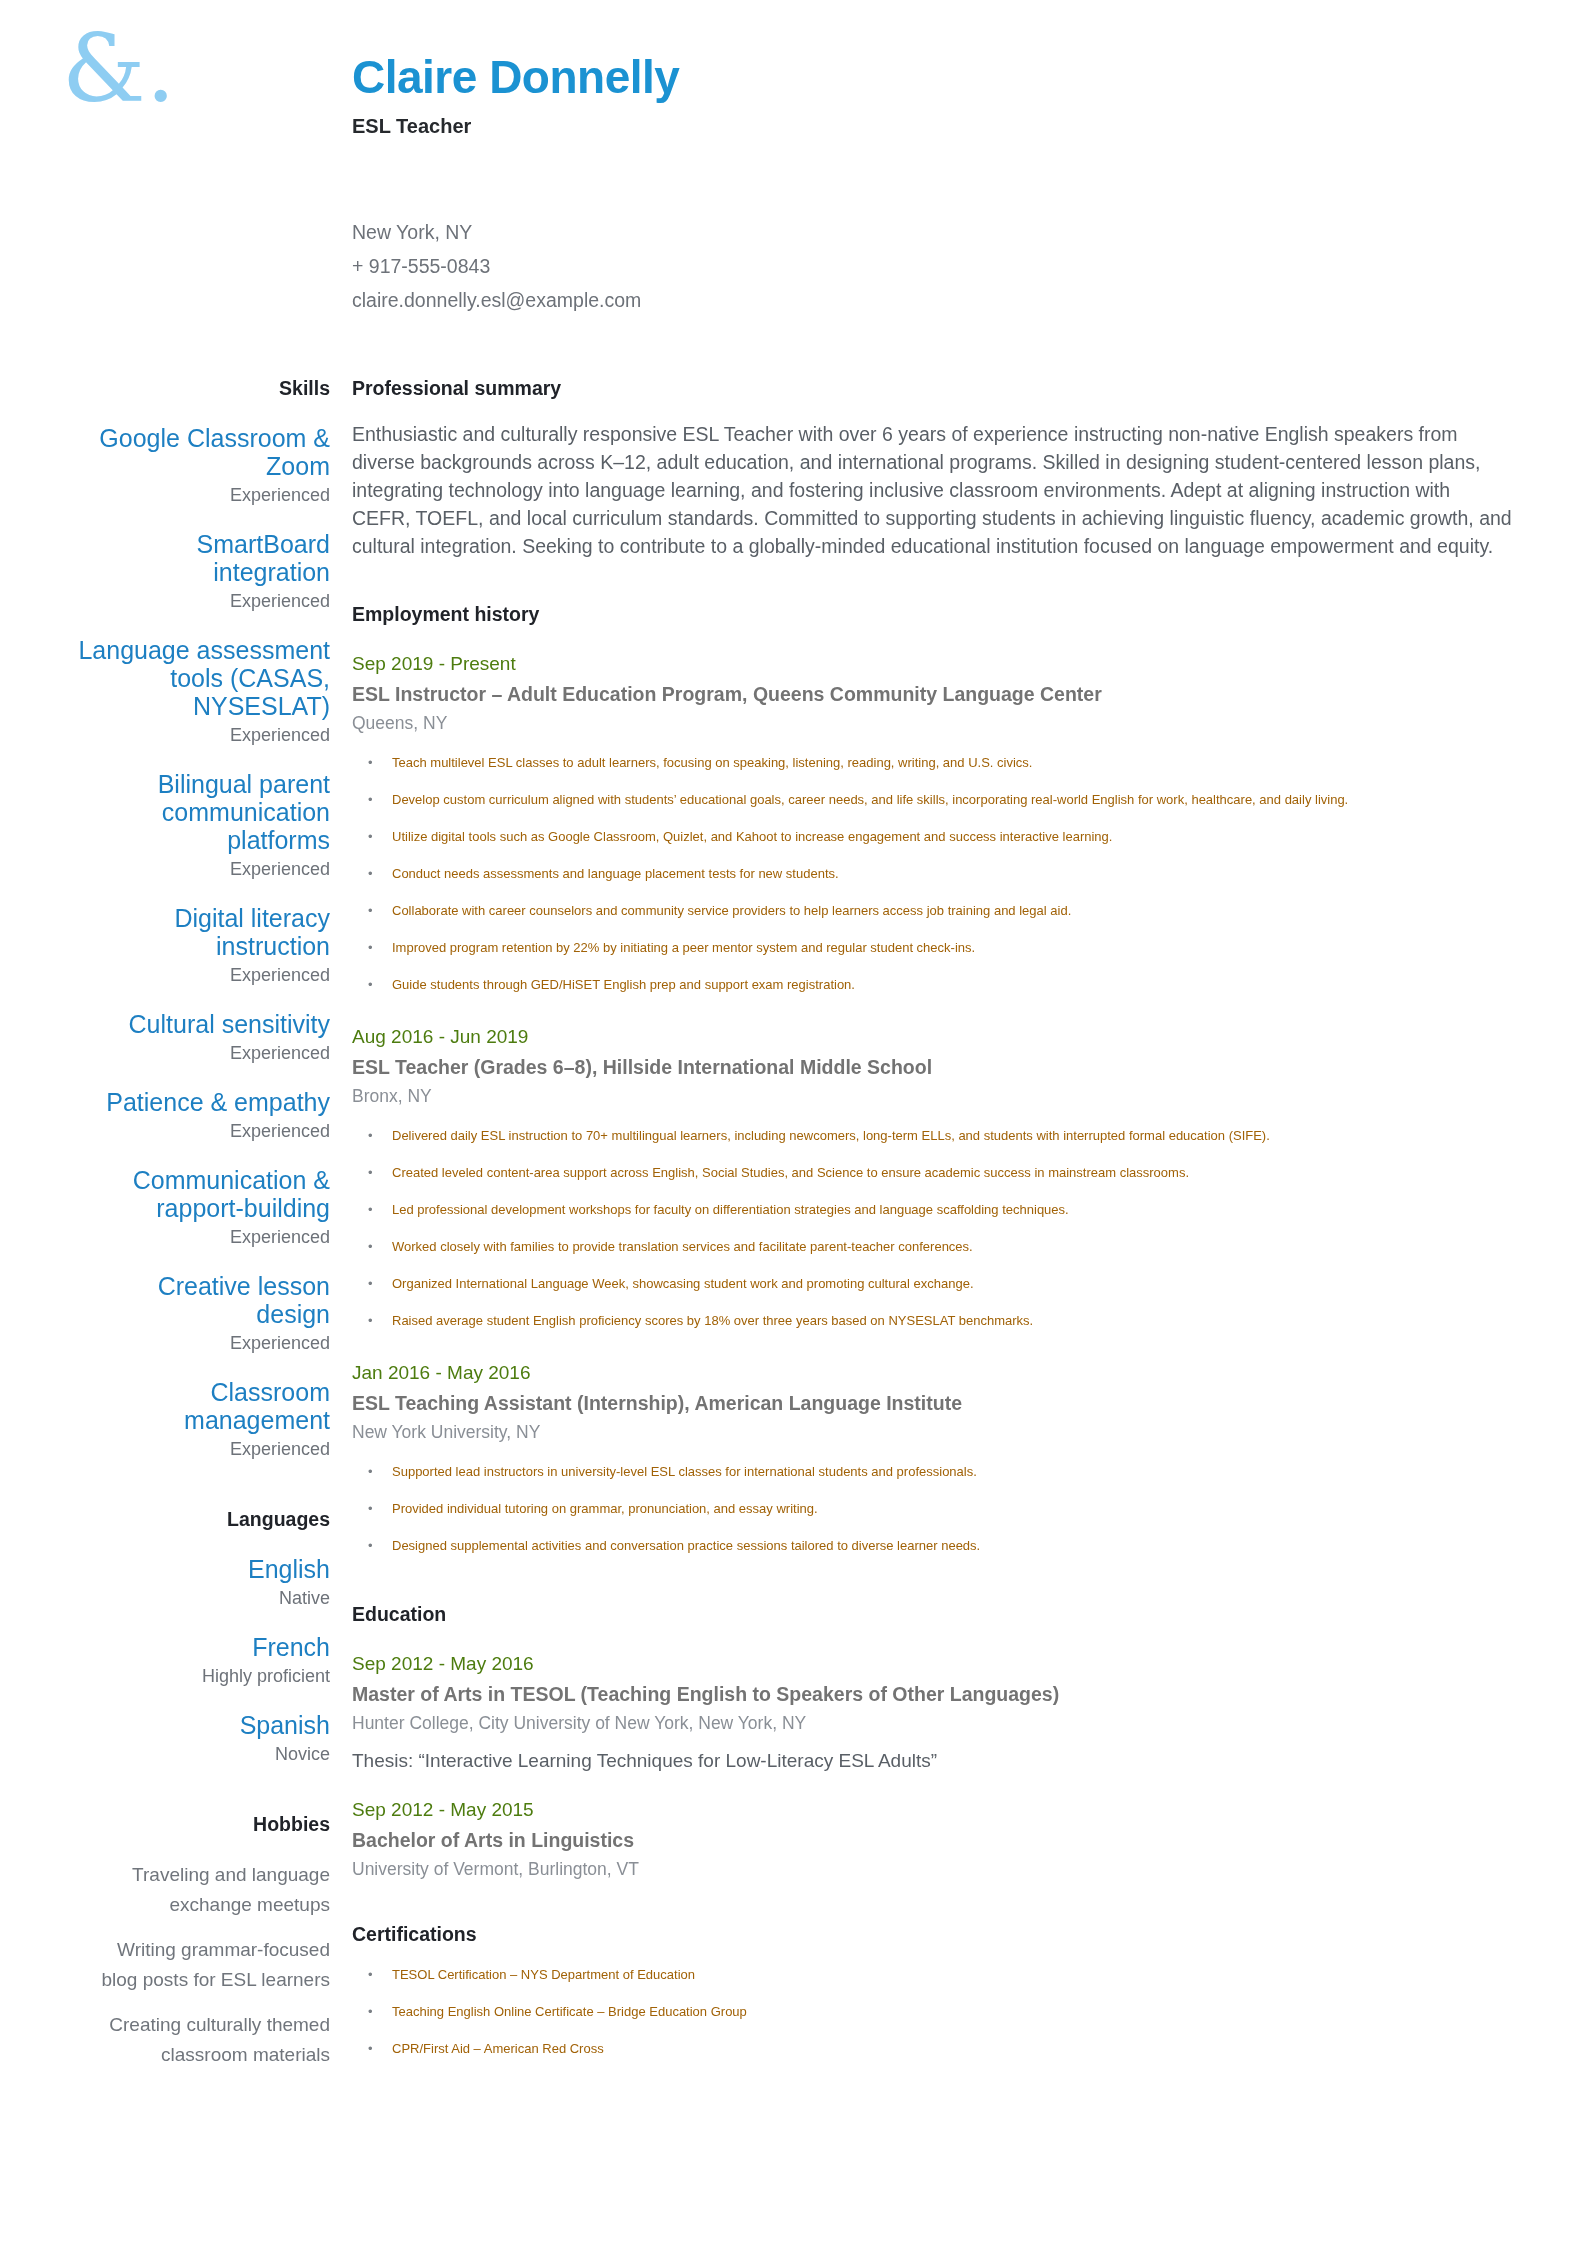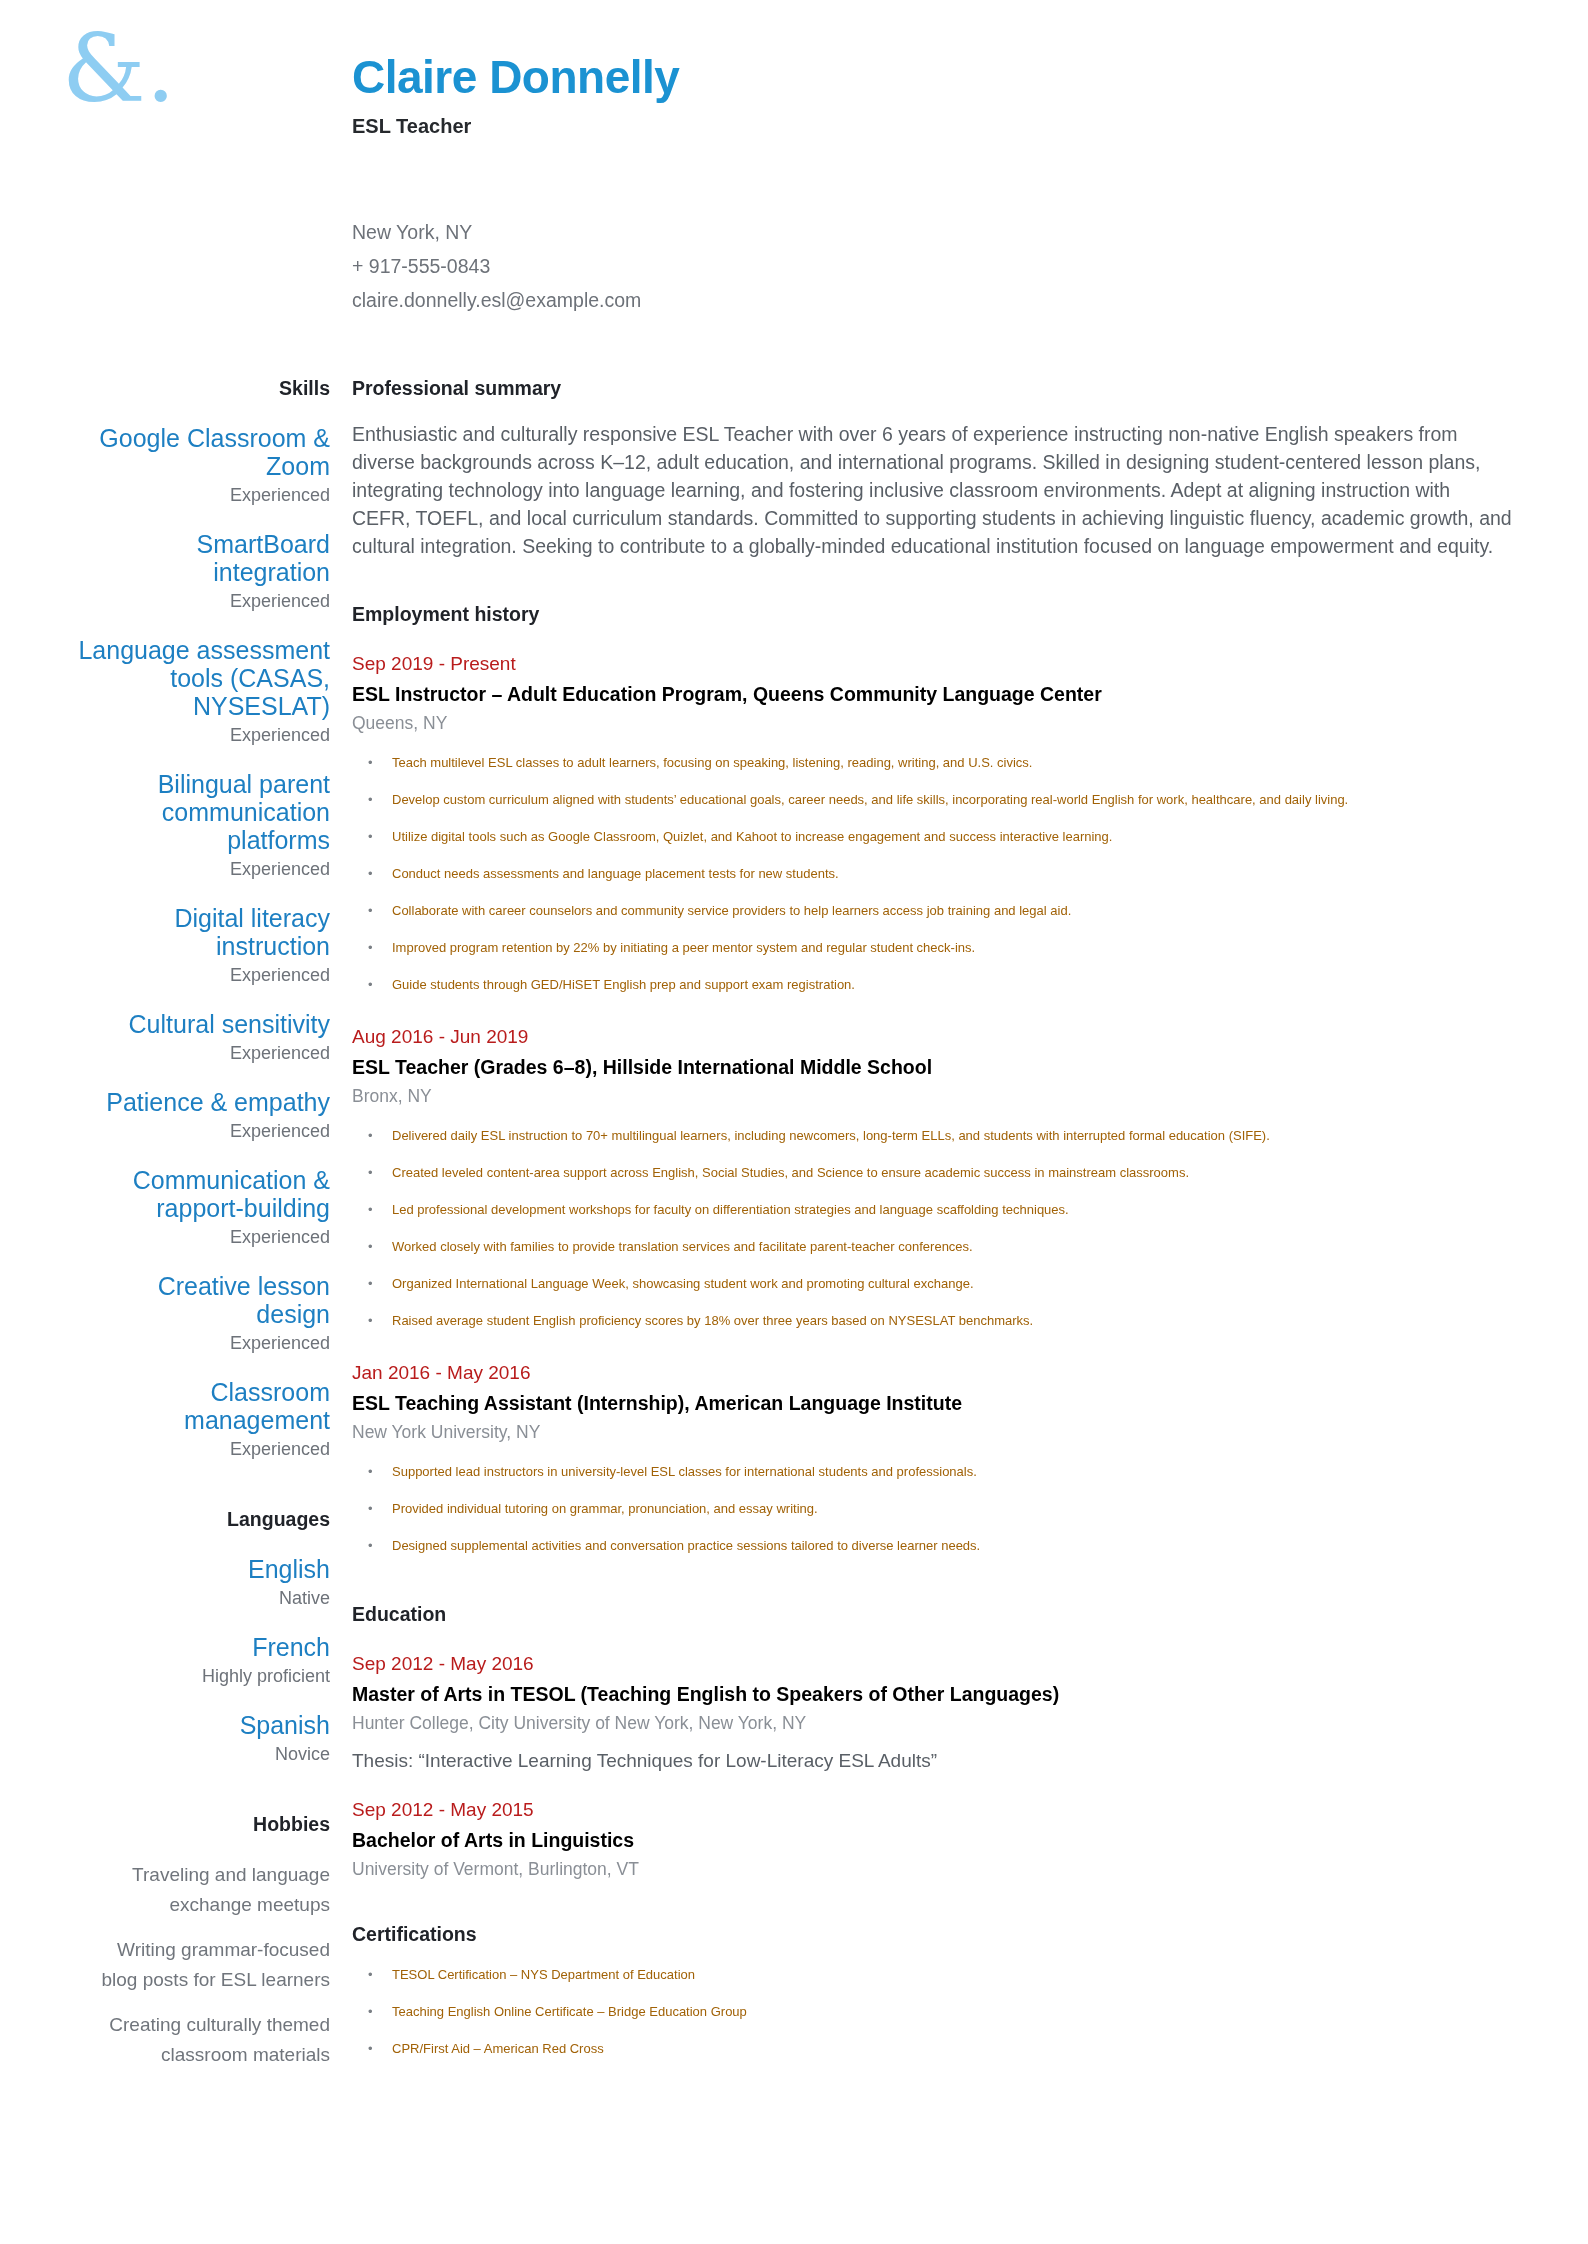--- a/index.html
+++ b/index.html
@@ -40,22 +40,22 @@
   .skill { margin-bottom:23px; }
   .skill-name { font-size:25px; line-height:28px; color:var(--link-blue,#1d7fc2); }
   .skill-level { font-size:18px; line-height:24px; color:#6d7279; margin-top:3px; }
 
   .hobby { font-size:19px; line-height:30px; color:#70757c; margin-bottom:15px; }
 
   
   .summary { margin:20px 0 0; font-size:19.5px; line-height:28px; color:#595f66; }
   h2.section { margin-top:42px; }
   .job, .edu { margin-top:25px; }
-  .dates { font-size:19px; line-height:26px; color:#b91c1c; }
-  h3 { margin:3px 0 0; font-size:19.5px; line-height:28px; font-weight:600; color:#000000; }
+  .dates { font-size:19px; line-height:26px; color:#4d7c0f; }
+  h3 { margin:3px 0 0; font-size:19.5px; line-height:28px; font-weight:600; color:#737373; }
   .loc { margin-top:4px; font-size:17.5px; line-height:22px; color:#8a8f96; }
   ul.blist { margin:15px 0 0; padding:0; list-style:none; }
   ul.blist li {
     position:relative; padding-left:40px; margin-bottom:9px;
     font-size:13px; line-height:28px; color:#a16207;
   }
   ul.blist li::before { content:"•"; position:absolute; left:16px; top:0; color:#7a7f85; }
   .note { margin-top:16px; font-size:19px; color:#595f66; }
   .note:empty { display:none; }
 </style>

